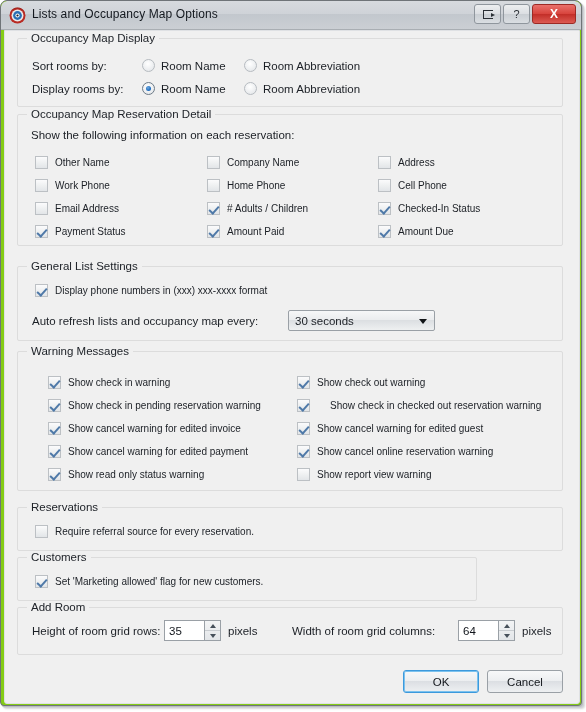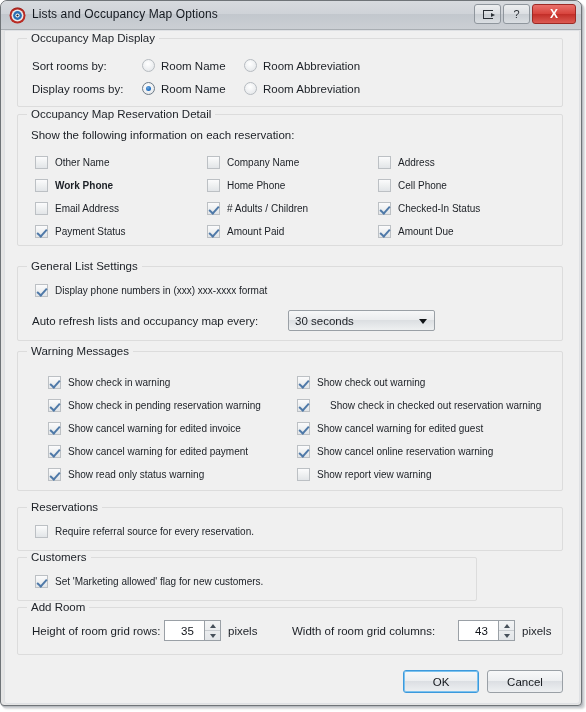--- a/index.html
+++ b/index.html
@@ -9,21 +9,21 @@
     background: #ffffff;
     font-family: "Liberation Sans", sans-serif;
     overflow: hidden;
   }
 
   
   .window {
     position: absolute;
     left: 0; top: 0;
     width: 582px; height: 706px;
-    background: #e5e5e5;
+    background: #84cc16;
     border: 1px solid #6f7478;
     border-radius: 7px 7px 4px 4px;
     box-shadow: 1px 1px 0 #b9bcc0, 2px 2px 0 #cfd2d6, 3px 3px 2px rgba(0,0,0,0.16);
     overflow: hidden;
   }
   .window-inner-frame {
     position: absolute;
     left: 3px; top: 29px;
     width: 576px; height: 674px;
     background: #f0f0f0;
@@ -191,21 +191,21 @@
   
   .spin { position: absolute; display: flex; height: 21px; }
   .spin .txt {
     width: 40px; height: 21px;
     border: 1px solid #9aa0a6;
     border-right: none;
     background: #ffffff;
     font-size: 11.5px;
     color: #10141a;
     display: flex; align-items: center;
-    padding-left: 16px;
+    padding-left: 4px;
   }
   .spin .btns {
     width: 17px; height: 21px;
     border: 1px solid #9aa0a6;
     display: flex; flex-direction: column;
     background: linear-gradient(to bottom, #f3f4f5, #e3e6e9);
   }
   .spin .btns div {
     flex: 1;
     display: flex; align-items: center; justify-content: center;
@@ -309,21 +309,21 @@
       </div>
       <div class="cb-row" style="left:189px; top:41px;">
         <span class="cbox"></span>
         <span class="cb-lbl">Company Name</span>
       </div>
       <div class="cb-row" style="left:360px; top:41px;">
         <span class="cbox"></span>
         <span class="cb-lbl">Address</span>
       </div>
 
-      <div class="cb-row" style="left:17px; top:64px;font-weight:bold;">
+      <div class="cb-row" style="left:17px; top:64px;">
         <span class="cbox"></span>
         <span class="cb-lbl">Work Phone</span>
       </div>
       <div class="cb-row" style="left:189px; top:64px;">
         <span class="cbox"></span>
         <span class="cb-lbl">Home Phone</span>
       </div>
       <div class="cb-row" style="left:360px; top:64px;">
         <span class="cbox"></span>
         <span class="cb-lbl">Cell Phone</span>
@@ -445,21 +445,21 @@
         <div class="txt">35</div>
         <div class="btns">
           <div class="up"></div>
           <div class="down"></div>
         </div>
       </div>
       <div class="lbl" style="left:210px; top:17px;">pixels</div>
 
       <div class="lbl" style="left:274px; top:17px;">Width of room grid columns:</div>
       <div class="spin" style="left:440px; top:12px;">
-        <div class="txt">43</div>
+        <div class="txt">64</div>
         <div class="btns">
           <div class="up"></div>
           <div class="down"></div>
         </div>
       </div>
       <div class="lbl" style="left:504px; top:17px;">pixels</div>
     </div>
 
   </div>
 

